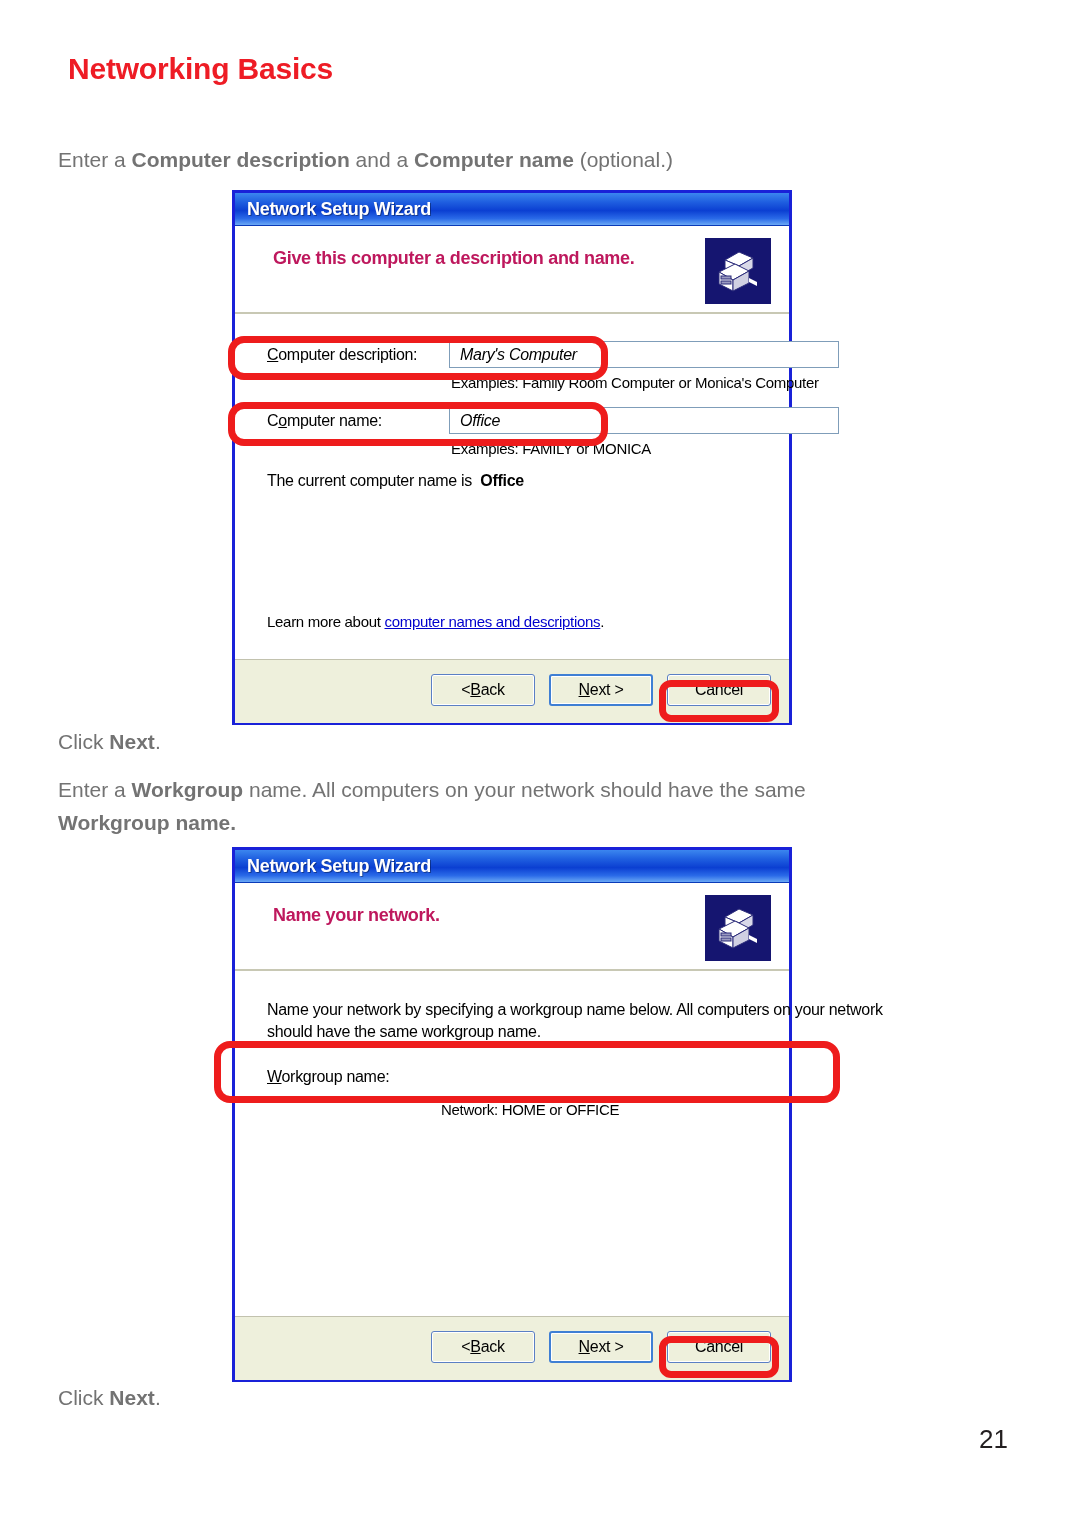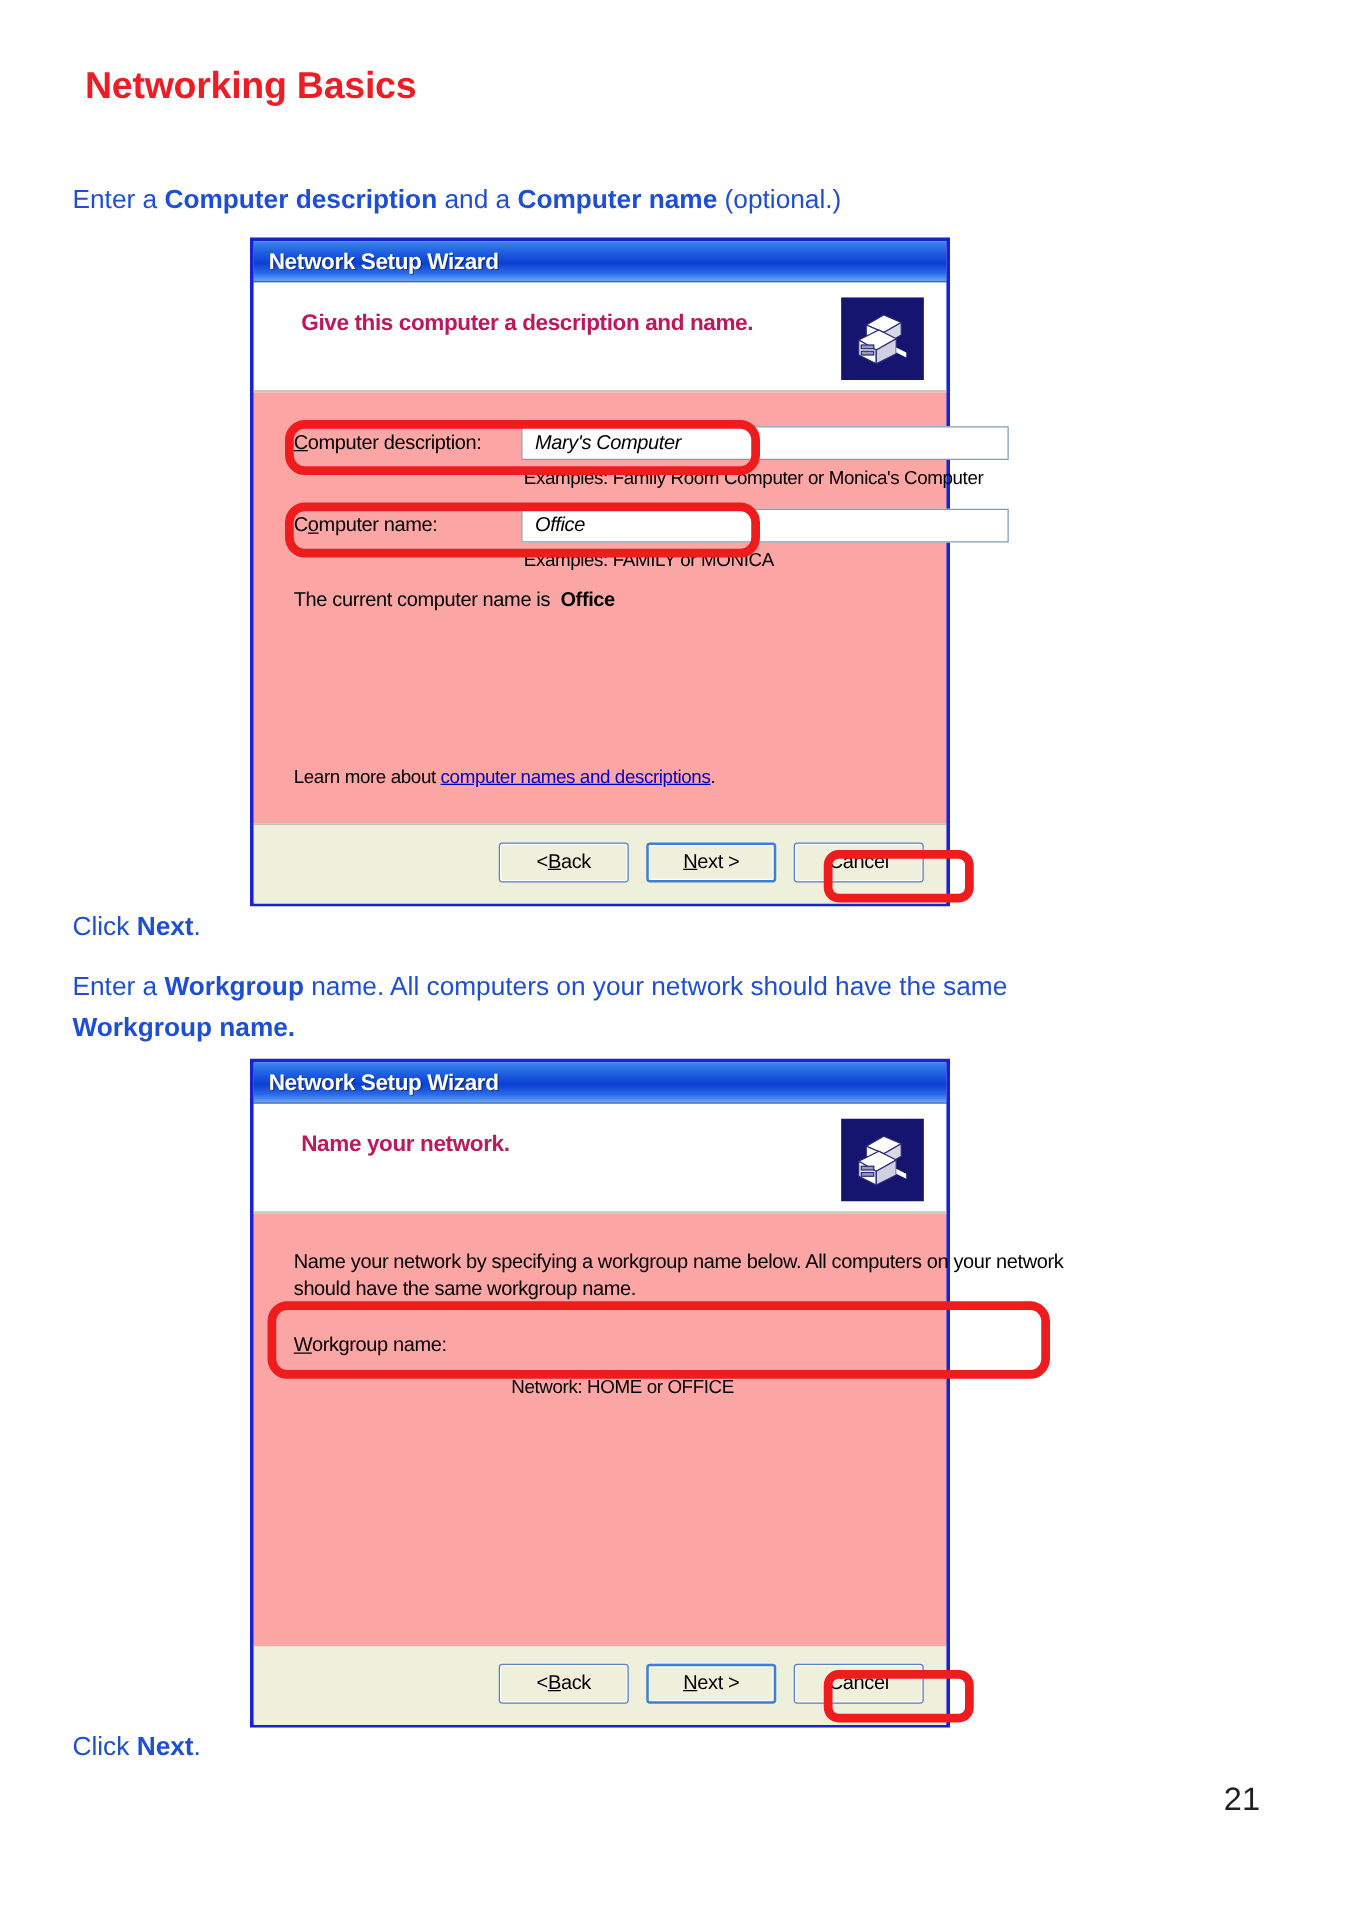--- a/index.html
+++ b/index.html
@@ -23,33 +23,34 @@
     top: 52px;
     font-size: 30px;
     font-weight: bold;
     color: #ee1c25;
     letter-spacing: -0.2px;
   }
 
   .body-line {
     position: absolute;
     font-size: 21px;
-    color: #1d4ed8;
+    color: #737373;
     line-height: 30px;
     white-space: nowrap;
   }
   .body-line b { font-weight: bold; }
 
   
   .wizard {
     position: absolute;
     width: 560px;
     border: 3px solid #1921d8;
     background: #eef0dc;
     box-sizing: border-box;
+    margin-left: 32px;
   }
   .titlebar {
     height: 33px;
     background: linear-gradient(to bottom,
         #3b86ef 0%, #1f5fe0 28%, #0b3fd2 55%, #2a6ae8 80%, #6aa8f5 100%);
     border-bottom: 1px solid #0a3ab8;
     display: flex;
     align-items: center;
     padding-left: 12px;
     box-sizing: border-box;
@@ -84,21 +85,21 @@
     width: 66px;
     height: 66px;
     background: #1a1a7a;
     box-sizing: border-box;
     overflow: hidden;
   }
   .header-icon svg { display: block; }
 
   .dlg-body {
     position: relative;
-    background: #fca5a5;
+    background: #ffffff;
     box-sizing: border-box;
   }
   .dlg-footer {
     position: relative;
     background: #eef0dc;
     border-top: 1px solid #c2c2ae;
     height: 64px;
     box-sizing: border-box;
   }
   .btn-row {

